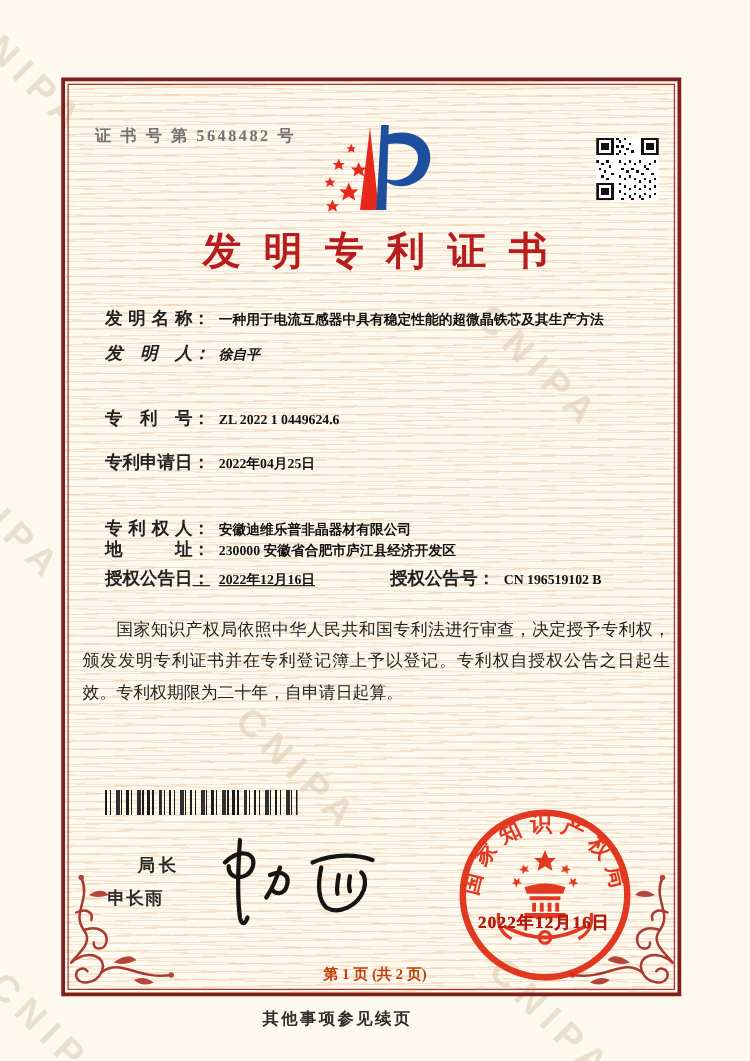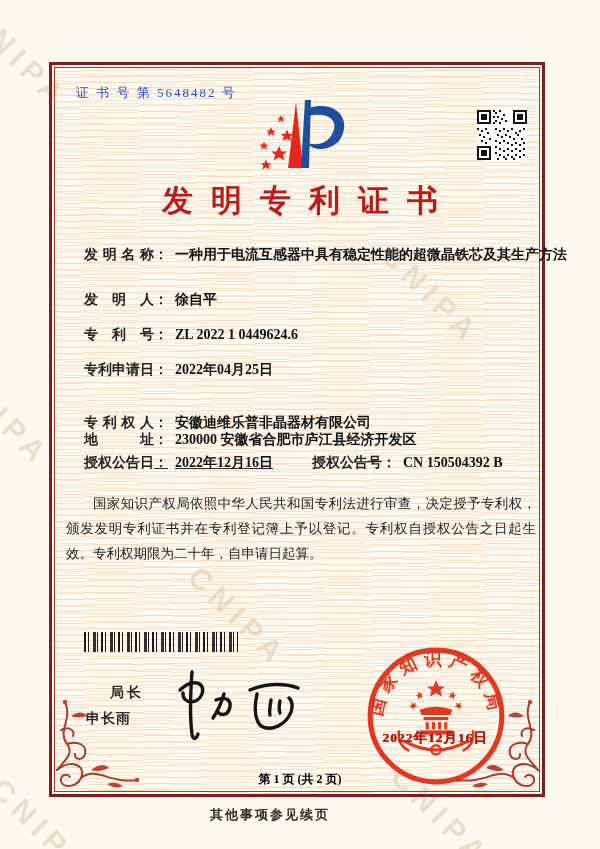--- a/index.html
+++ b/index.html
@@ -24,40 +24,40 @@
     position:absolute;left:49px;top:62px;width:490px;height:729px;z-index:1;
     border:3px solid #7e1f1e;
     background-image:
       repeating-linear-gradient(179deg, rgba(238,201,165,.50) 0 1px, rgba(0,0,0,0) 1px 6px),
       repeating-linear-gradient(181.5deg, rgba(238,201,165,.38) 0 1px, rgba(0,0,0,0) 1px 7px);
   }
   .frame-inner{
     position:absolute;inset:2px;border:1px solid #a53a30;pointer-events:none;
   }
   .cert-no{
-    left:76px;top:84px;z-index:3;
-    font-size:13px;font-weight:400;letter-spacing:2px;color:#1d4ed8;
+    left:76px;top:100px;z-index:3;
+    font-size:13px;font-weight:700;letter-spacing:2px;color:#737373;
   }
   .qr{left:477px;top:110px;z-index:3;width:50px;height:50px;}
   .logo{left:250px;top:96px;z-index:3;}
   .title{
     left:0;top:180px;width:600px;z-index:3;text-align:center;
     font-size:31px;font-weight:700;color:#b91c1c;
     letter-spacing:18px;text-indent:18px;white-space:nowrap;
   }
   .field-row{
     position:absolute;left:84px;z-index:3;white-space:nowrap;font-size:14px;
   }
   .flabel{
     display:inline-block;width:70px;vertical-align:bottom;
     text-align:justify;text-align-last:justify;
     font-weight:600;color:#222;
   }
   .fcolon{font-weight:600;color:#222;}
-  .fvalue{font-size:14px;font-weight:700;color:#111;margin-left:7px;}
+  .fvalue{font-size:11px;font-weight:700;color:#111;margin-left:7px;}
   .grant-second{position:absolute;left:228px;top:0;white-space:nowrap;}
   .paras{
     left:66px;top:491px;width:470px;z-index:3;
     font-size:13.5px;line-height:25px;font-weight:400;color:#222;
     text-align:justify;
   }
   .paras p{margin:0;text-indent:2em;}
   .barcode{
     left:84px;top:632px;width:154px;height:20px;z-index:3;
     background-image:repeating-linear-gradient(90deg,
@@ -68,21 +68,21 @@
   }
   .sig-title{left:86px;top:684px;z-index:3;font-size:14px;font-weight:700;letter-spacing:3px;margin-left:24px;}
   .sig-name{left:86px;top:710px;z-index:3;font-size:14px;font-weight:700;letter-spacing:1px;}
   .sig-script{left:158px;top:660px;z-index:3;}
   .seal{left:364px;top:644px;z-index:4;}
   .seal-date{
     left:360px;top:729px;width:150px;z-index:5;text-align:center;
     font-size:13.5px;font-weight:700;letter-spacing:1px;color:#bf1708;
     text-shadow:.4px .4px 0 #7a2013;
   }
-  .page-info{left:0;top:771px;width:600px;z-index:3;text-align:center;font-size:12px;font-weight:600;color:#000000;}
+  .page-info{left:0;top:771px;width:600px;z-index:3;text-align:center;font-size:12px;font-weight:600;color:#c2410c;}
   .cont-note{left:0;top:806px;width:540px;z-index:2;text-align:center;font-size:13px;font-weight:600;letter-spacing:2px;color:#2e2e2e;}
   .flourish{position:absolute;z-index:2;}
   .flourish-left{left:51px;top:700px;}
   .flourish-right{left:452px;top:700px;transform:scaleX(-1);}
 </style>
 </head>
 <body>
 
 <div class="watermark" style="left:-14px;top:2px;">CNIPA</div>
 <div class="watermark" style="left:398px;top:238px;">CNIPA</div>
@@ -167,39 +167,39 @@
     <polygon points="55,4 61,4 59,72 51,72"></polygon>
     <path d="M59,12 C 88,3 103,26 89,45 C 78,56 62,55 56,46 C 63,50 75,49 81,40 C 90,27 81,15 58,20 Z"></path>
   </g>
 </svg>
 
 <div class="abs title">发明专利证书</div>
 
 <div class="field-row" style="top:246px;">
   <span class="flabel">发明名称</span><span class="fcolon">：</span><span class="fvalue">一种用于电流互感器中具有稳定性能的超微晶铁芯及其生产方法</span>
 </div>
-<div class="field-row" style="top:291px;">
+<div class="field-row" style="top:274px;font-style:italic;">
   <span class="flabel">发明人</span><span class="fcolon">：</span><span class="fvalue">徐自平</span>
 </div>
 <div class="field-row" style="top:326px;">
   <span class="flabel">专利号</span><span class="fcolon">：</span><span class="fvalue">ZL 2022 1 0449624.6</span>
 </div>
 <div class="field-row" style="top:361px;">
   <span class="flabel">专利申请日</span><span class="fcolon">：</span><span class="fvalue">2022年04月25日</span>
 </div>
 <div class="field-row" style="top:414px;">
   <span class="flabel">专利权人</span><span class="fcolon">：</span><span class="fvalue">安徽迪维乐普非晶器材有限公司</span>
 </div>
 <div class="field-row" style="top:431px;">
   <span class="flabel">地址</span><span class="fcolon">：</span><span class="fvalue">230000 安徽省合肥市庐江县经济开发区</span>
 </div>
 <div class="field-row" style="top:454px;text-decoration:underline;">
   <span class="flabel">授权公告日</span><span class="fcolon">：</span><span class="fvalue">2022年12月16日</span>
   <span class="grant-second">
-    <span class="flabel">授权公告号</span><span class="fcolon">：</span><span class="fvalue">CN 150504392 B</span>
+    <span class="flabel">授权公告号</span><span class="fcolon">：</span><span class="fvalue">CN 196519102 B</span>
   </span>
 </div>
 
 <div class="abs paras">
   <p>国家知识产权局依照中华人民共和国专利法进行审查，决定授予专利权，颁发发明专利证书并在专利登记簿上予以登记。专利权自授权公告之日起生效。专利权期限为二十年，自申请日起算。</p>
 </div>
 
 <div class="abs barcode"></div>
 
 <div class="abs sig-title">局长</div>

